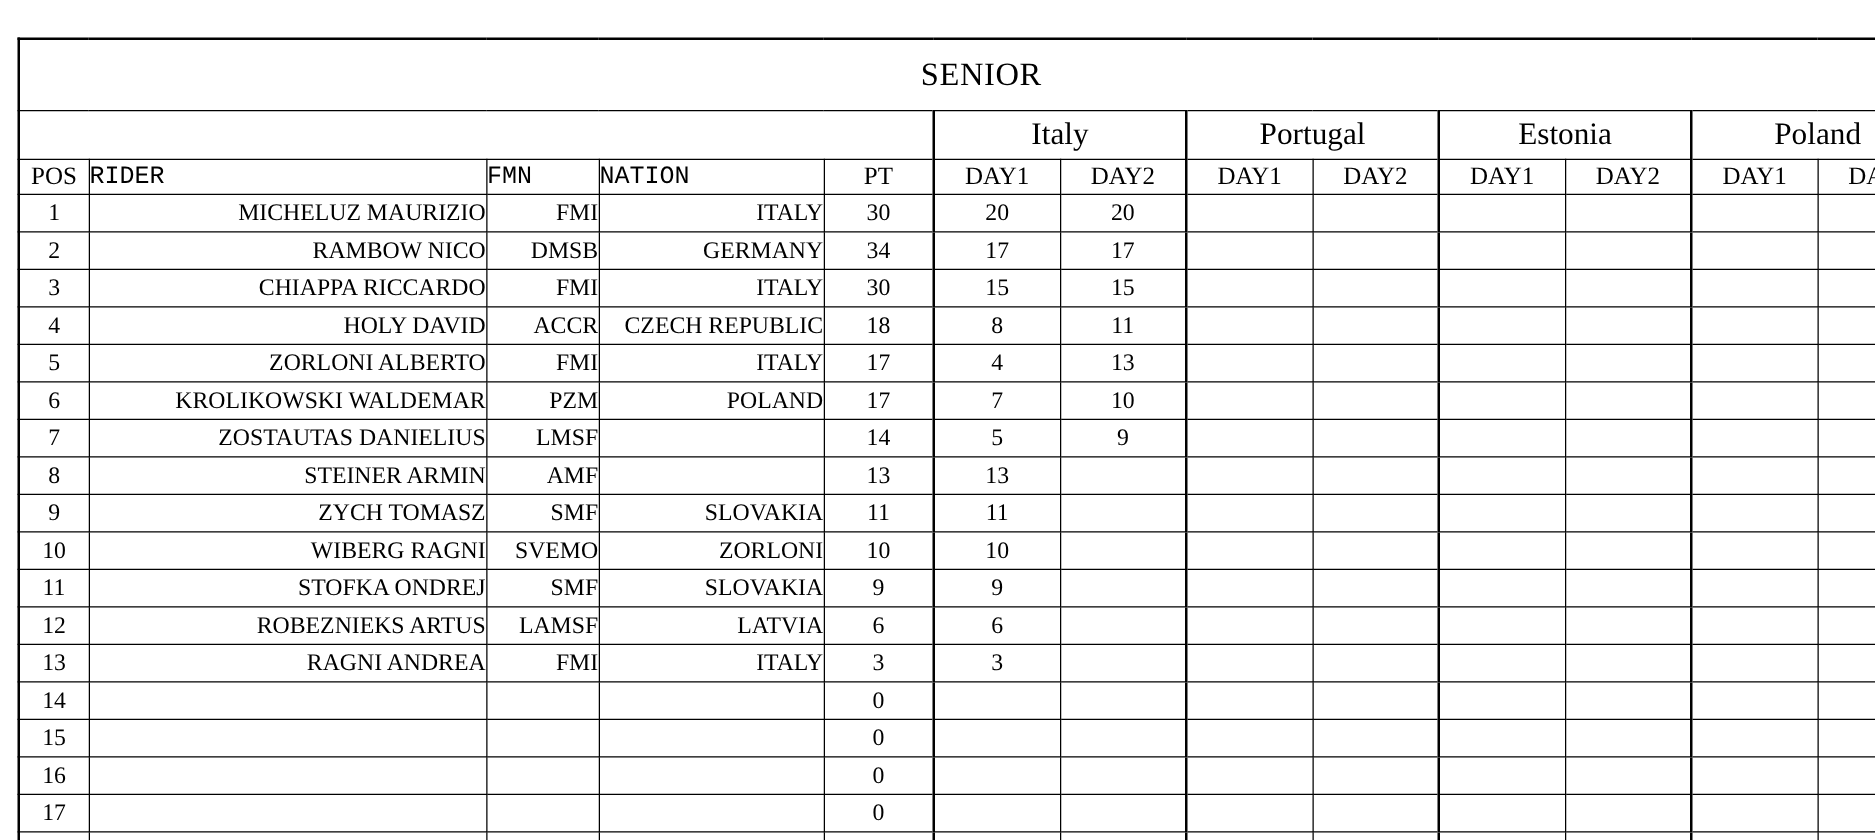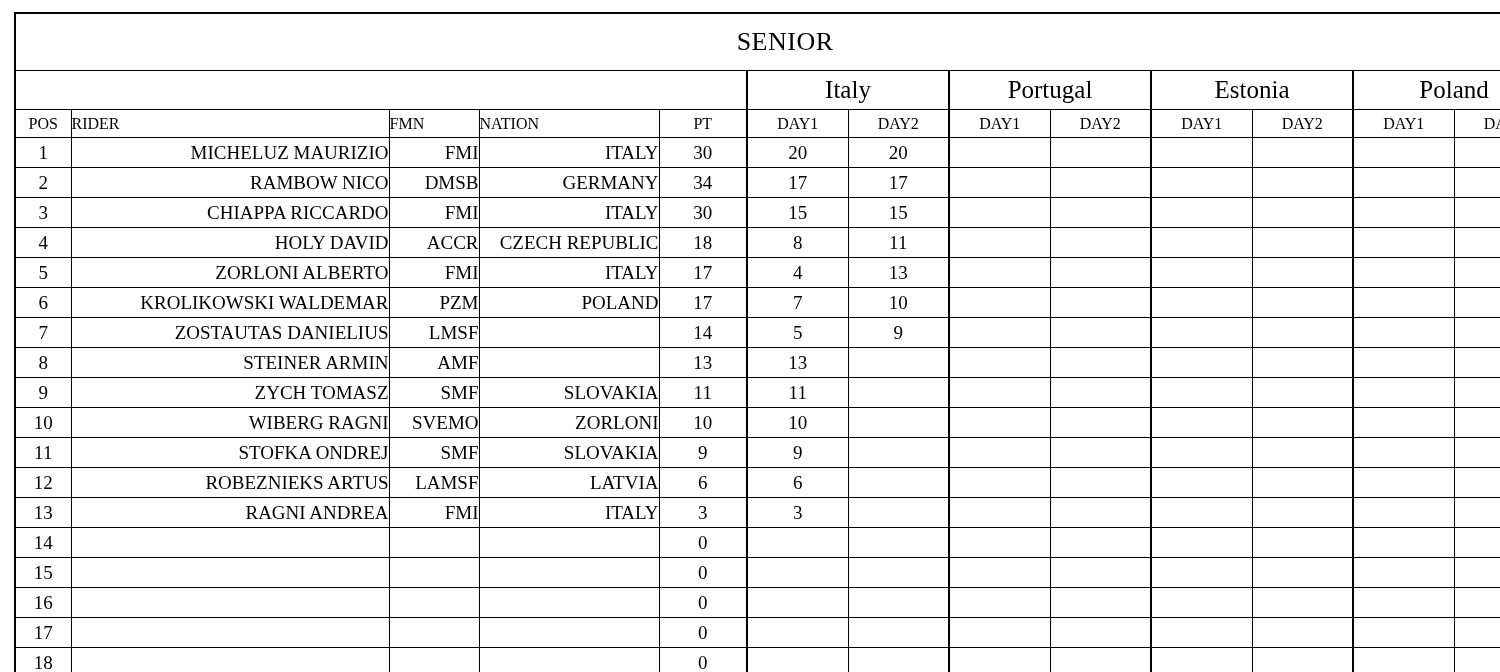--- a/index.html
+++ b/index.html
@@ -12,21 +12,21 @@
     height: 672px;
     font-family: "Liberation Serif", serif;
     color: #000000;
     overflow: hidden;
   }
   .sheet {
     position: relative;
     width: 1250px;
     height: 672px;
     box-sizing: border-box;
-    padding: 12px 14px 0 14px;
+    padding: 30px 14px 0 14px;
   }
   table.standings {
     border-collapse: collapse;
     table-layout: fixed;
     width: 1472px;
     border: 2px solid #000;
   }
   table.standings td, table.standings th {
     border: 1px solid #000;
     padding: 0;
@@ -48,26 +48,27 @@
     height: 38px;
   }
   .event-name {
     text-align: center;
     font-size: 25px;
     font-weight: normal;
   }
   
   .colhead-row td {
     height: 27px;
-    font-size: 16px;
+    font-size: 20px;
     font-weight: bold;
   }
   .colhead-left {
     text-align: left;
     padding-left: 5px;
+    font-family: Liberation Mono, monospace;
   }
   .colhead-center {
     text-align: center;
   }
   
   .data-row td {
     height: 29px;
     font-size: 19px;
   }
   .cell-pos {

